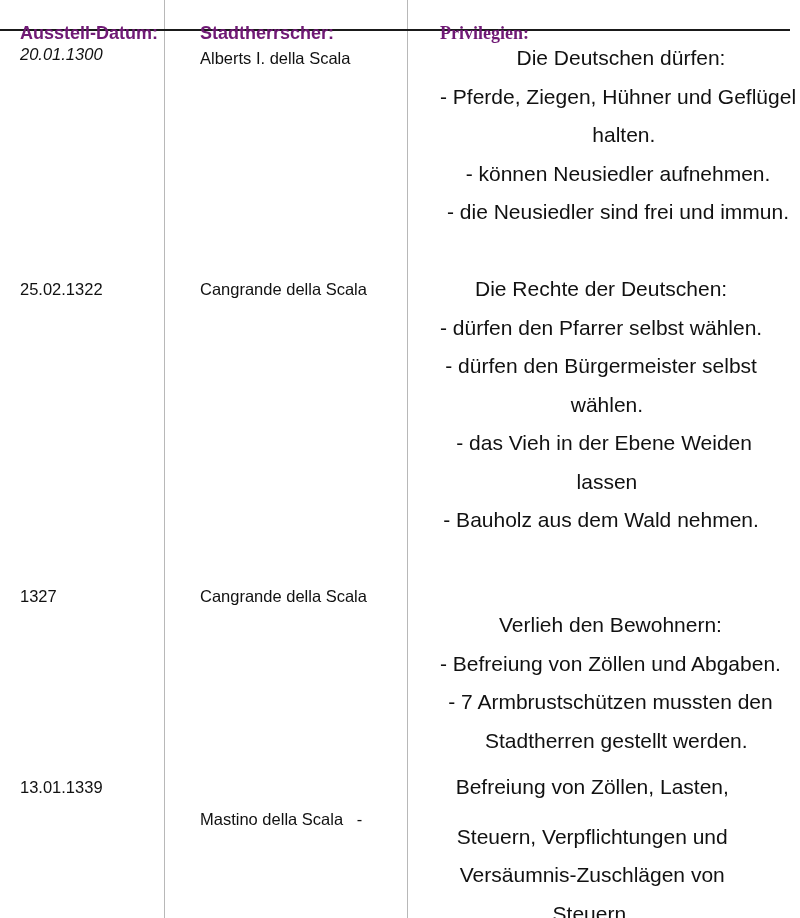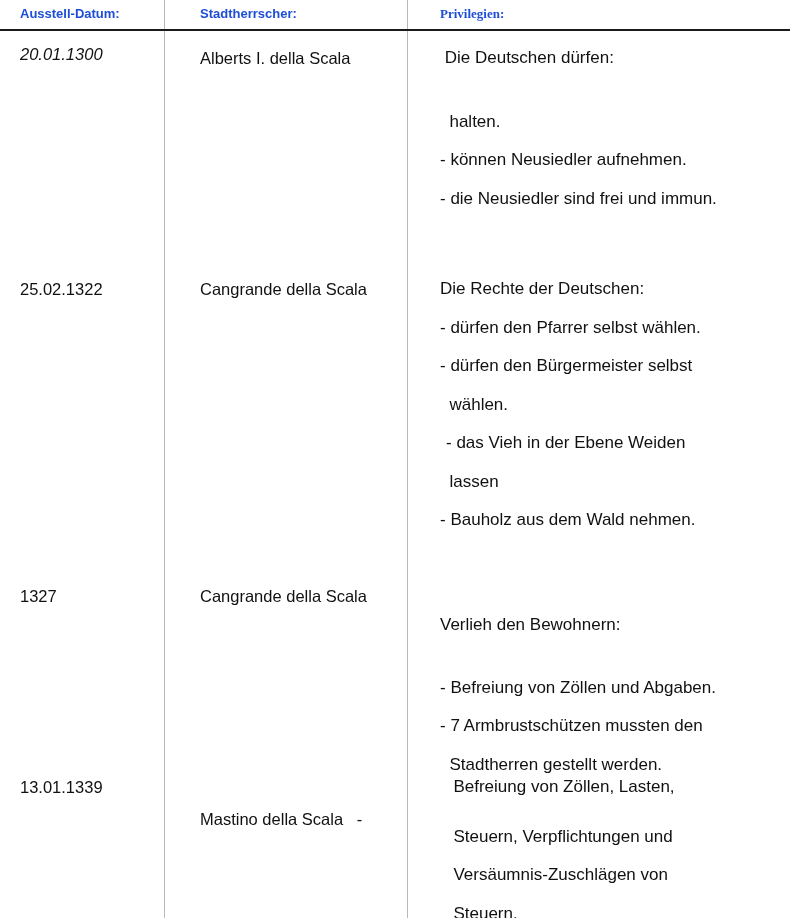--- a/index.html
+++ b/index.html
@@ -2,43 +2,44 @@
 <html><head>
   <meta charset="utf-8">
   <style>
     html, body { margin: 0; padding: 0; background: #ffffff; }
     body {
       width: 800px; height: 918px; position: relative; overflow: hidden;
       font-family: "Liberation Sans", sans-serif; color: #111111;
     }
     .vline { position: absolute; top: 0; bottom: 0; width: 1px; background: #b8b8b8; }
     .hrule { position: absolute; left: 0; width: 790px; top: 29px; height: 2px; background: #1a1a1a; }
-    .hdr { position: absolute; top: 6px; font-size: 13px; font-weight: bold; color: #1d4ed8; }
+    .hdr { position: absolute; top: 23px; font-size: 18px; font-weight: bold; color: #701a75; }
     .cell { position: absolute; font-size: 16.5px; line-height: 20px; }
-    .priv { position: absolute; font-size: 17px; }
+    .priv { position: absolute; font-size: 21px; text-align: center; }
     .priv .line { height: 38.5px; line-height: 20px; white-space: nowrap; }
   </style>
 </head>
 <body>
 
 <div>
   <div class="vline" style="left:164px;"></div>
   <div class="vline" style="left:407px;"></div>
   <div class="hrule"></div>
 
   <div class="hdr" style="left:20px;">Ausstell-Datum:</div>
   <div class="hdr" style="left:200px;">Stadtherrscher:</div>
   <div class="hdr" style="left:440px;font-family:Liberation Serif, serif;">Privilegien:</div>
 
   <div>
     <div class="cell" style="left:20px; top:44px;font-style:italic;">20.01.1300</div>
     <div class="cell" style="left:200px; top:48px;">Alberts I. della Scala</div>
     <div class="priv" style="left:440px; top:48px;">
       <div class="line" style="white-space:pre;"> Die Deutschen dürfen:</div>
-      <div class="line" style="white-space:pre;margin-top:25px;">  halten.</div>
+      <div class="line" style="white-space:pre;">- Pferde, Ziegen, Hühner und Geflügel</div>
+      <div class="line" style="white-space:pre;">  halten.</div>
       <div class="line" style="white-space:pre;">- können Neusiedler aufnehmen.</div>
       <div class="line" style="white-space:pre;">- die Neusiedler sind frei und immun.</div>
     </div>
   </div>
 
   <div>
     <div class="cell" style="left:20px; top:279px;">25.02.1322</div>
     <div class="cell" style="left:200px; top:279px;">Cangrande della Scala</div>
     <div class="priv" style="left:440px; top:279px;">
       <div class="line" style="white-space:pre;">Die Rechte der Deutschen:</div>
@@ -49,21 +50,21 @@
       <div class="line" style="white-space:pre;">  lassen</div>
       <div class="line" style="white-space:pre;">- Bauholz aus dem Wald nehmen.</div>
     </div>
   </div>
 
   <div>
     <div class="cell" style="left:20px; top:586px;">1327</div>
     <div class="cell" style="left:200px; top:586px;">Cangrande della Scala</div>
     <div class="priv" style="left:440px; top:586px;">
       <div class="line" style="white-space:pre;margin-top:29px;">Verlieh den Bewohnern:</div>
-      <div class="line" style="white-space:pre;margin-top:24px;">- Befreiung von Zöllen und Abgaben.</div>
+      <div class="line" style="white-space:pre;">- Befreiung von Zöllen und Abgaben.</div>
       <div class="line" style="white-space:pre;">- 7 Armbrustschützen mussten den</div>
       <div class="line" style="white-space:pre;">  Stadtherren gestellt werden.</div>
     </div>
   </div>
 
   <div>
     <div class="cell" style="left:20px; top:777px;">13.01.1339</div>
     <div class="cell" style="left:200px; top:809px; white-space:pre;">Mastino della Scala   -</div>
     <div class="priv" style="left:444px; top:777px;">
       <div class="line" style="white-space:pre;">  Befreiung von Zöllen, Lasten,</div>

